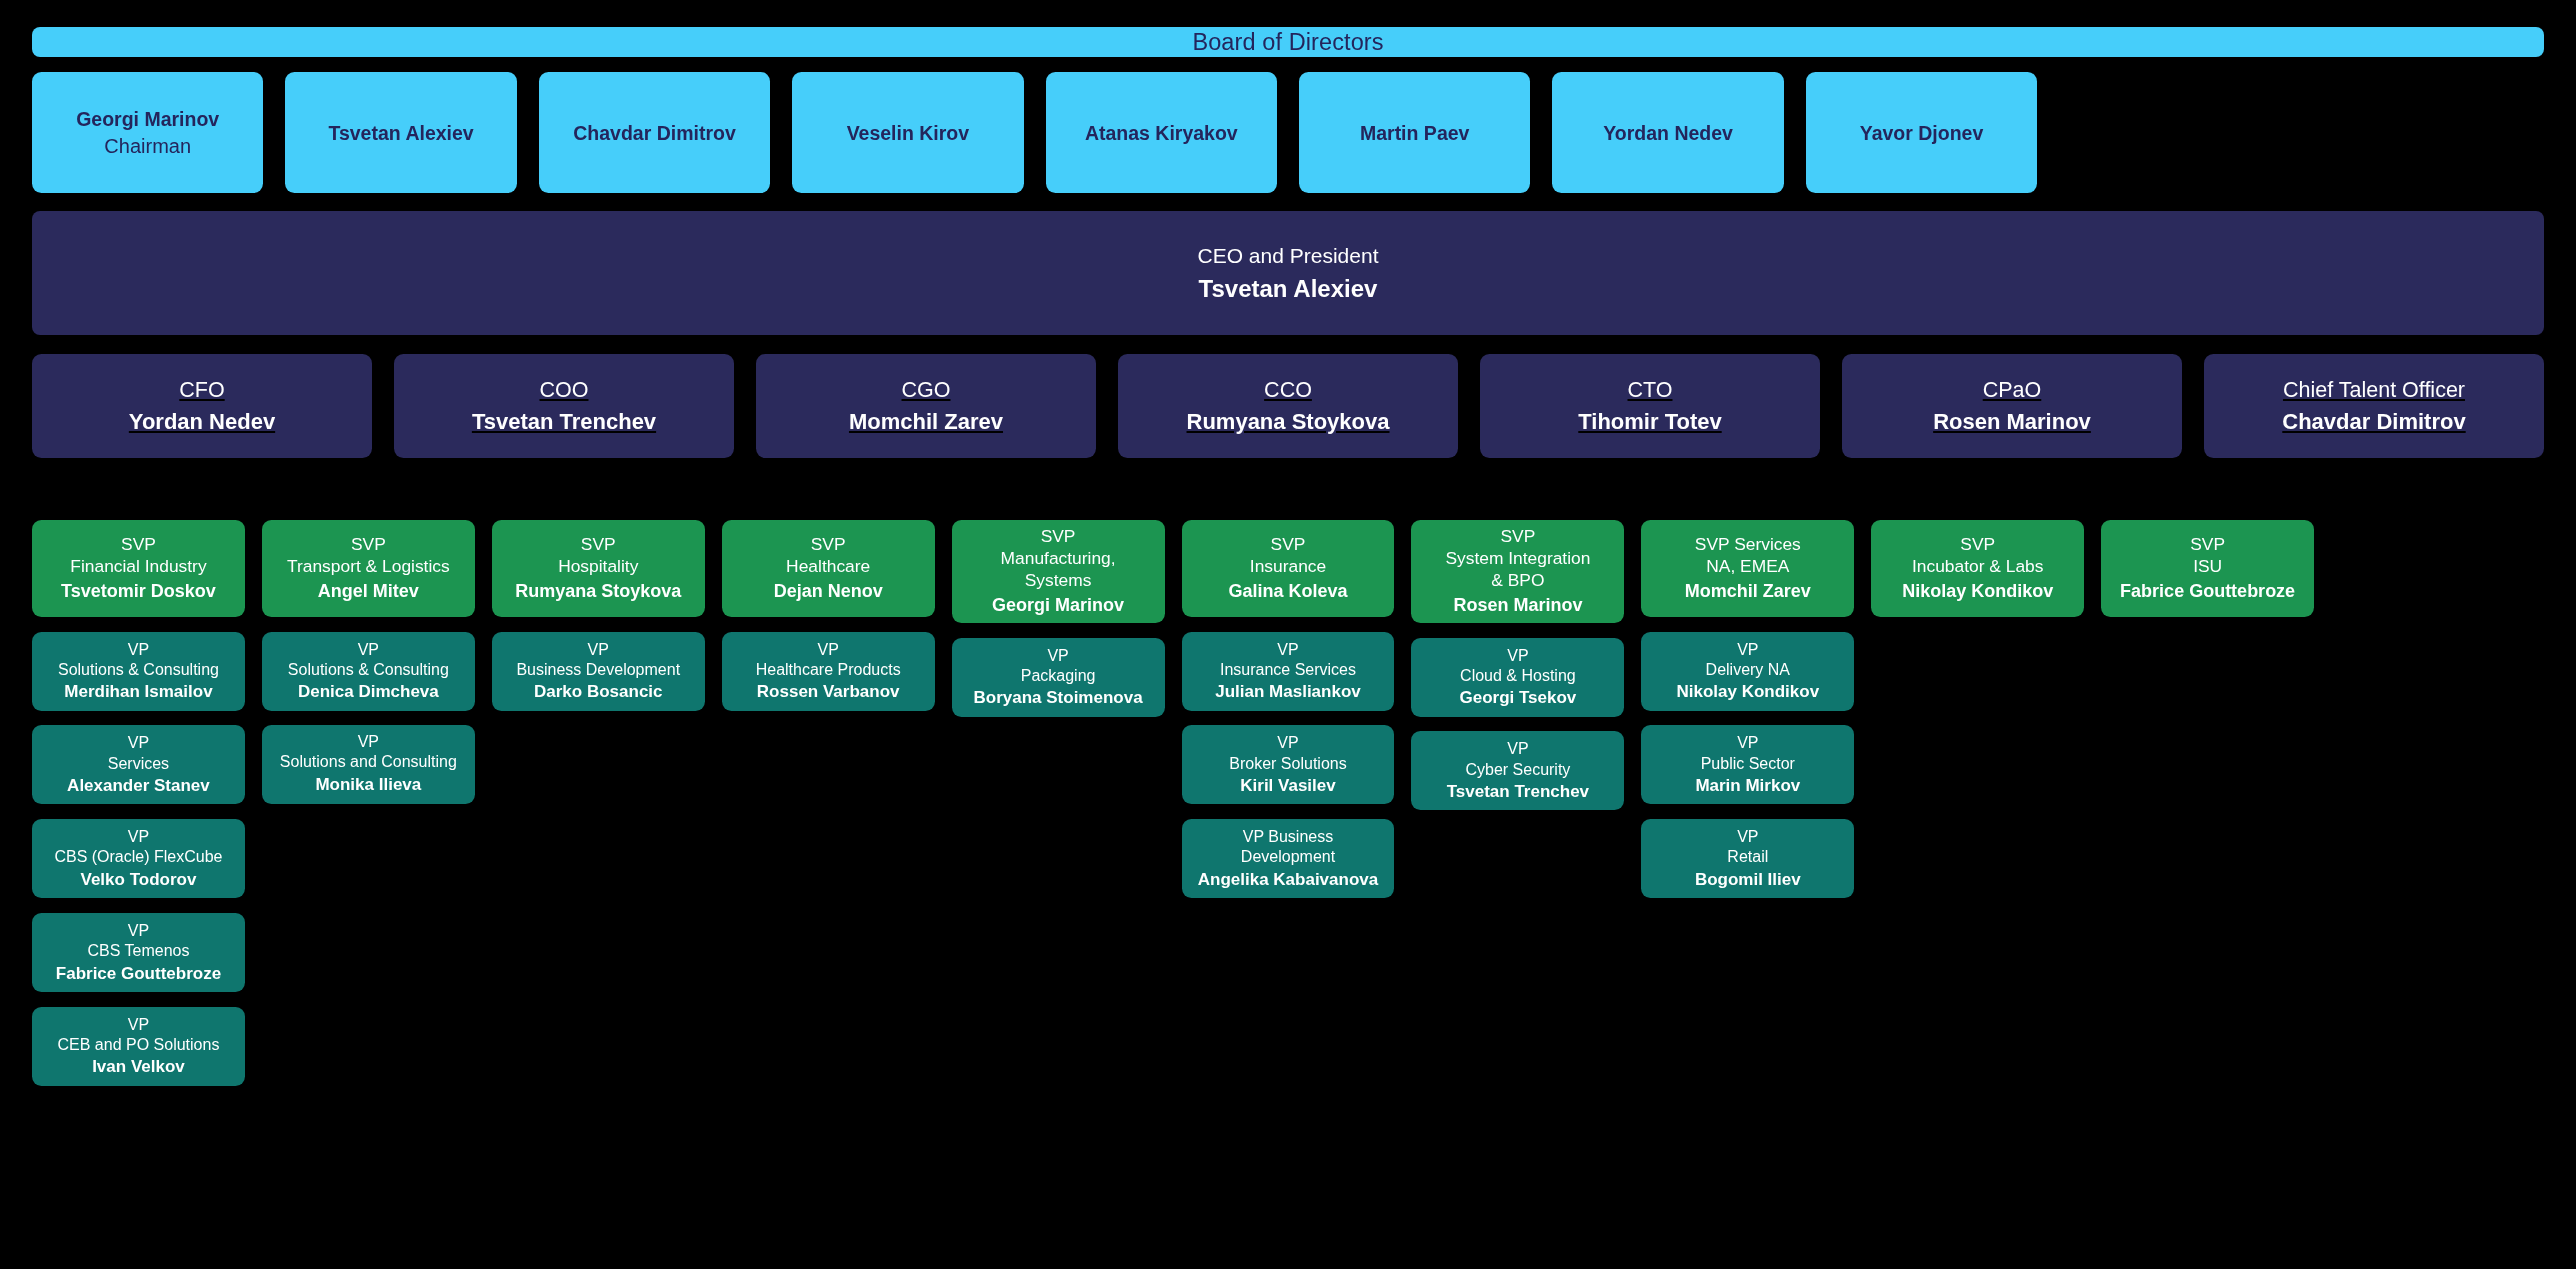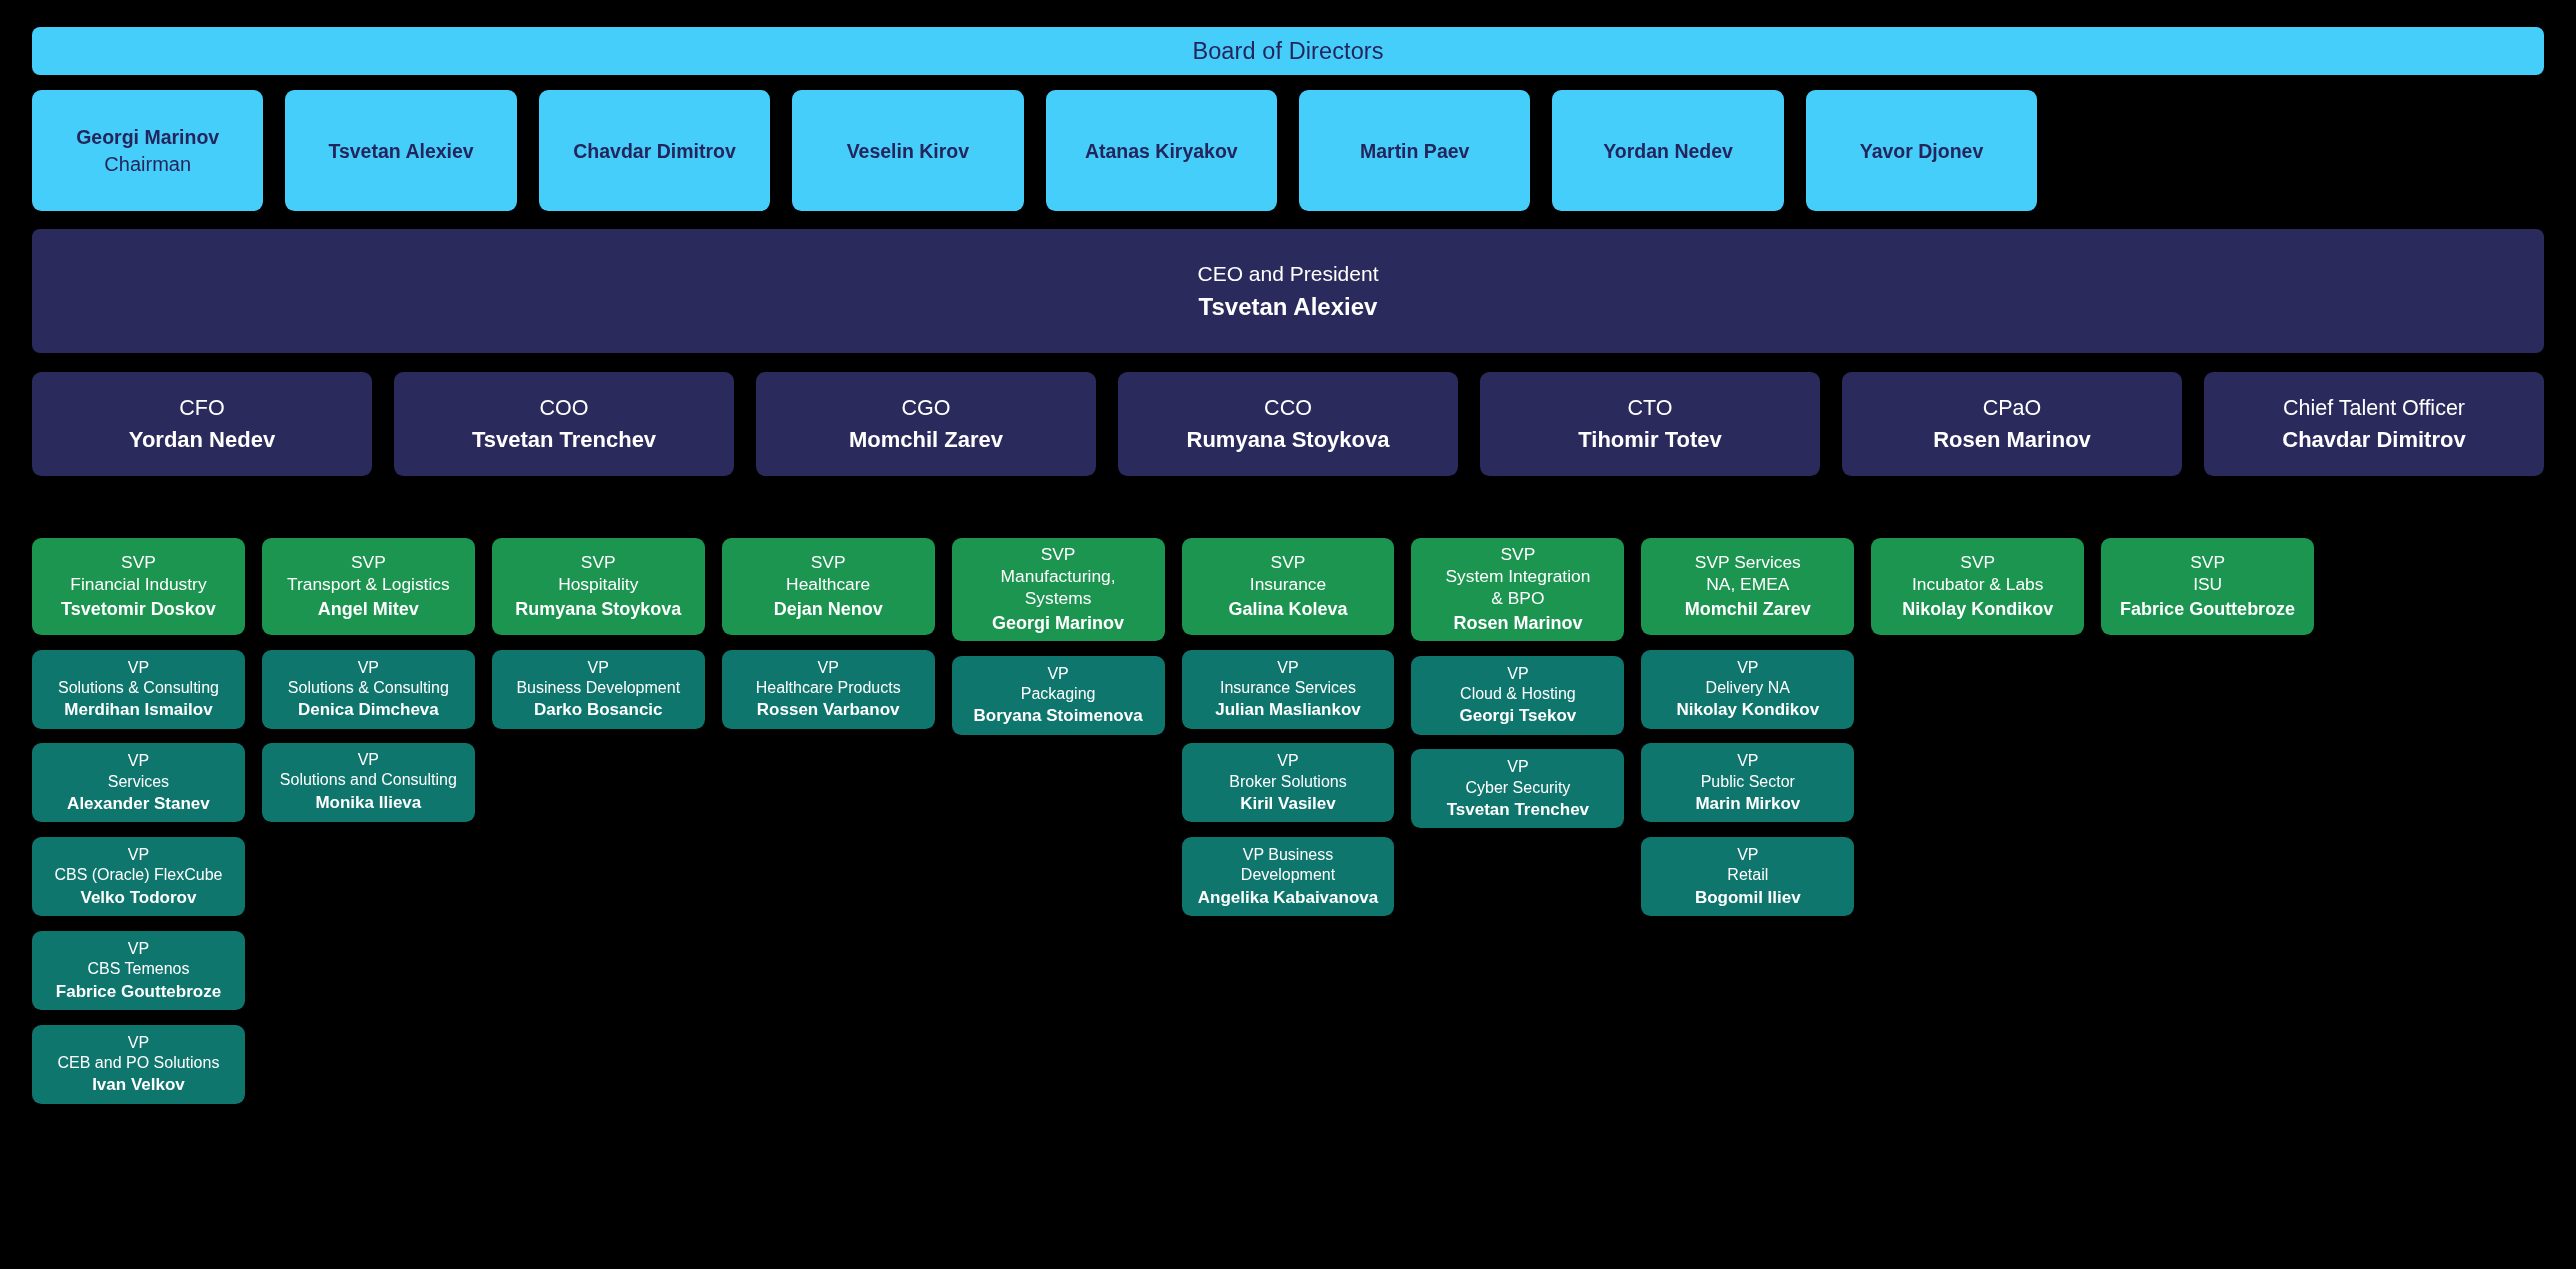--- a/index.html
+++ b/index.html
@@ -31,21 +31,21 @@
     line-height: 1.26;
     padding: 6.7px 8px;
   }
   .card .role   { font-weight: 400; }
   .card .person { font-weight: 700; }
 
   
   .board-banner {
     background: #46CEFA;
     color: #24255C;
-    height: 48px;
+    height: 30px;
     border-radius: 8px;
     display: flex;
     align-items: center;
     justify-content: center;
     font-size: 23.5px;
     font-weight: 400;
     letter-spacing: 0.1px;
   }
 
   
@@ -79,20 +79,21 @@
   }
   .ceo-band .role   { font-size: 21px; font-weight: 400; }
   .ceo-band .person { font-size: 24px; font-weight: 700; margin-top: 4px; }
 
   
   .clevel-row {
     display: grid;
     grid-template-columns: repeat(7, 1fr);
     gap: 22px;
     margin-top: 19px;
+    text-decoration: underline;
   }
   .clevel-card {
     background: #2B2A5C;
     color: #FFFFFF;
     height: 104px;
   }
   .clevel-card .role   { font-size: 21.5px; font-weight: 400; }
   .clevel-card .person { font-size: 22px; font-weight: 700; margin-top: 3.4px; }
 
   

